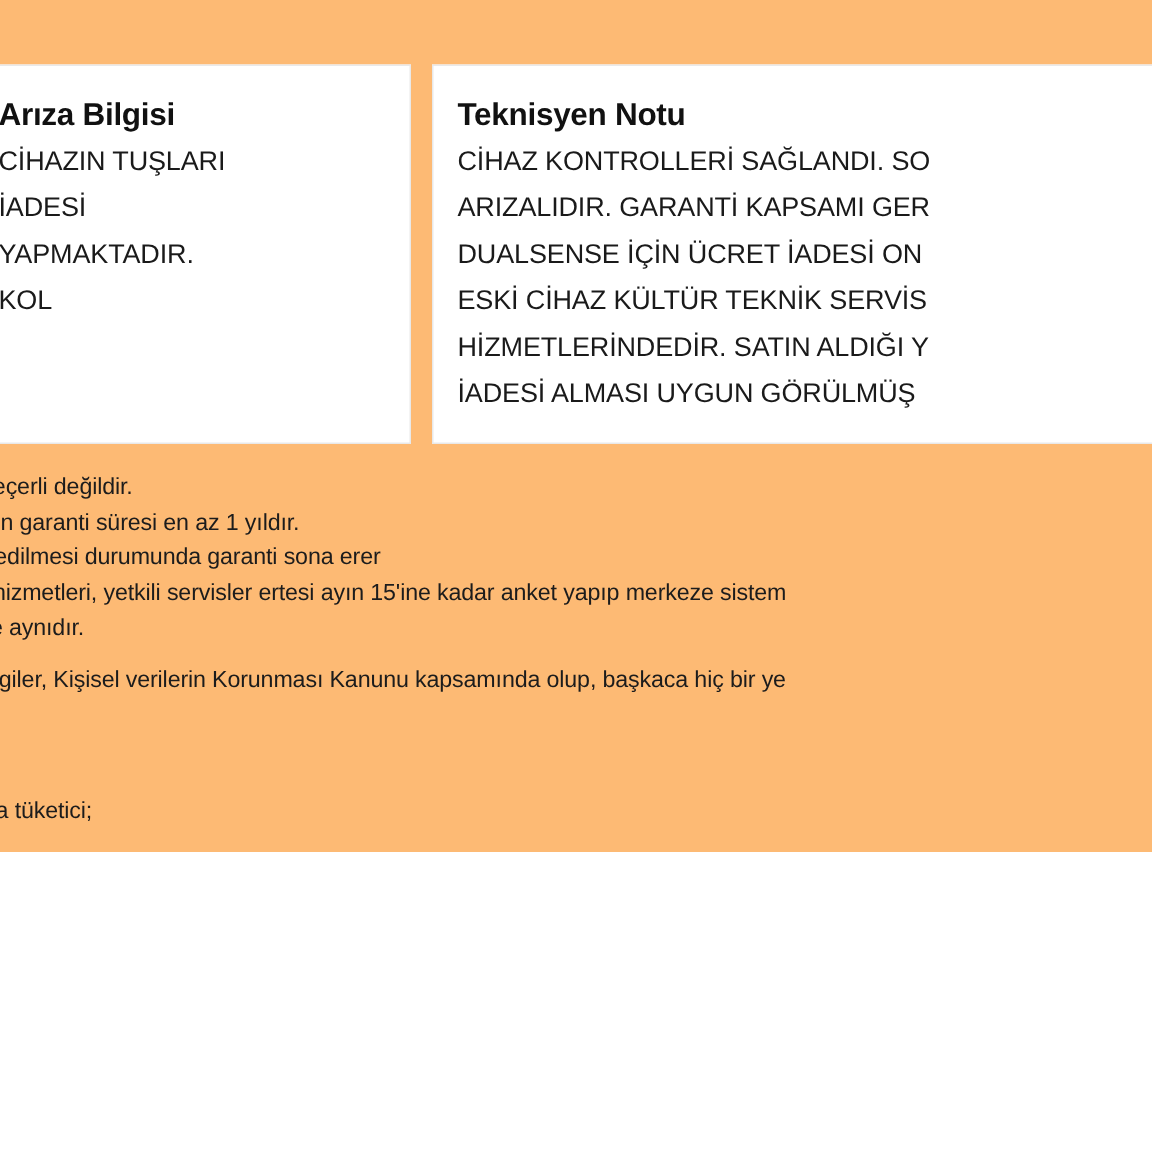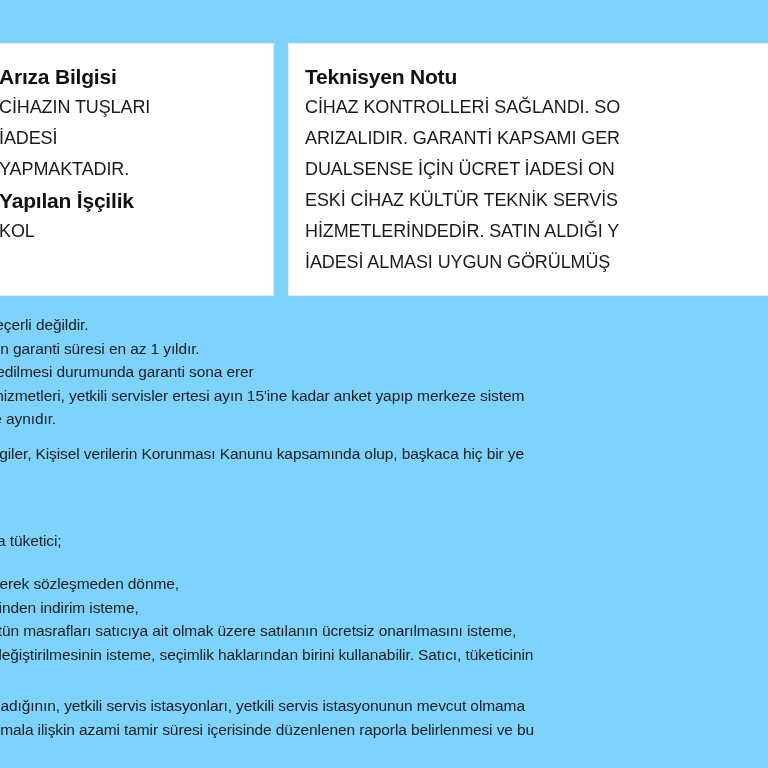--- a/index.html
+++ b/index.html
@@ -15,22 +15,22 @@
     color: #1a1a1a;
     -webkit-font-smoothing: antialiased;
   }
 
   
   #page {
     position: absolute;
     left: 0;
     top: 0;
     width: 768px;
-    height: 768px;
-    background: #7dd3fc;
+    height: 568px;
+    background: #fdba74;
     overflow: hidden;
   }
 
   
   .cards-row {
     position: absolute;
     left: -18px;
     top: 43px;
     width: 840px;
     height: 253px;
@@ -106,21 +106,20 @@
 
 <div id="page">
 
   <div class="cards-row">
 
     <div class="card card-left">
       <div class="card-title">Arıza Bilgisi</div>
       <div class="card-line">CİHAZIN TUŞLARI</div>
       <div class="card-line">İADESİ</div>
       <div class="card-line">YAPMAKTADIR.</div>
-      <div class="card-sub">Yapılan İşçilik</div>
       <div class="card-line">KOL</div>
     </div>
 
     <div class="card card-right">
       <div class="card-title">Teknisyen Notu</div>
       <div class="card-line">CİHAZ KONTROLLERİ SAĞLANDI. SO</div>
       <div class="card-line">ARIZALIDIR. GARANTİ KAPSAMI GER</div>
       <div class="card-line">DUALSENSE İÇİN ÜCRET İADESİ ON</div>
       <div class="card-line">ESKİ CİHAZ KÜLTÜR TEKNİK SERVİS</div>
       <div class="card-line">HİZMETLERİNDEDİR. SATIN ALDIĞI Y</div>

